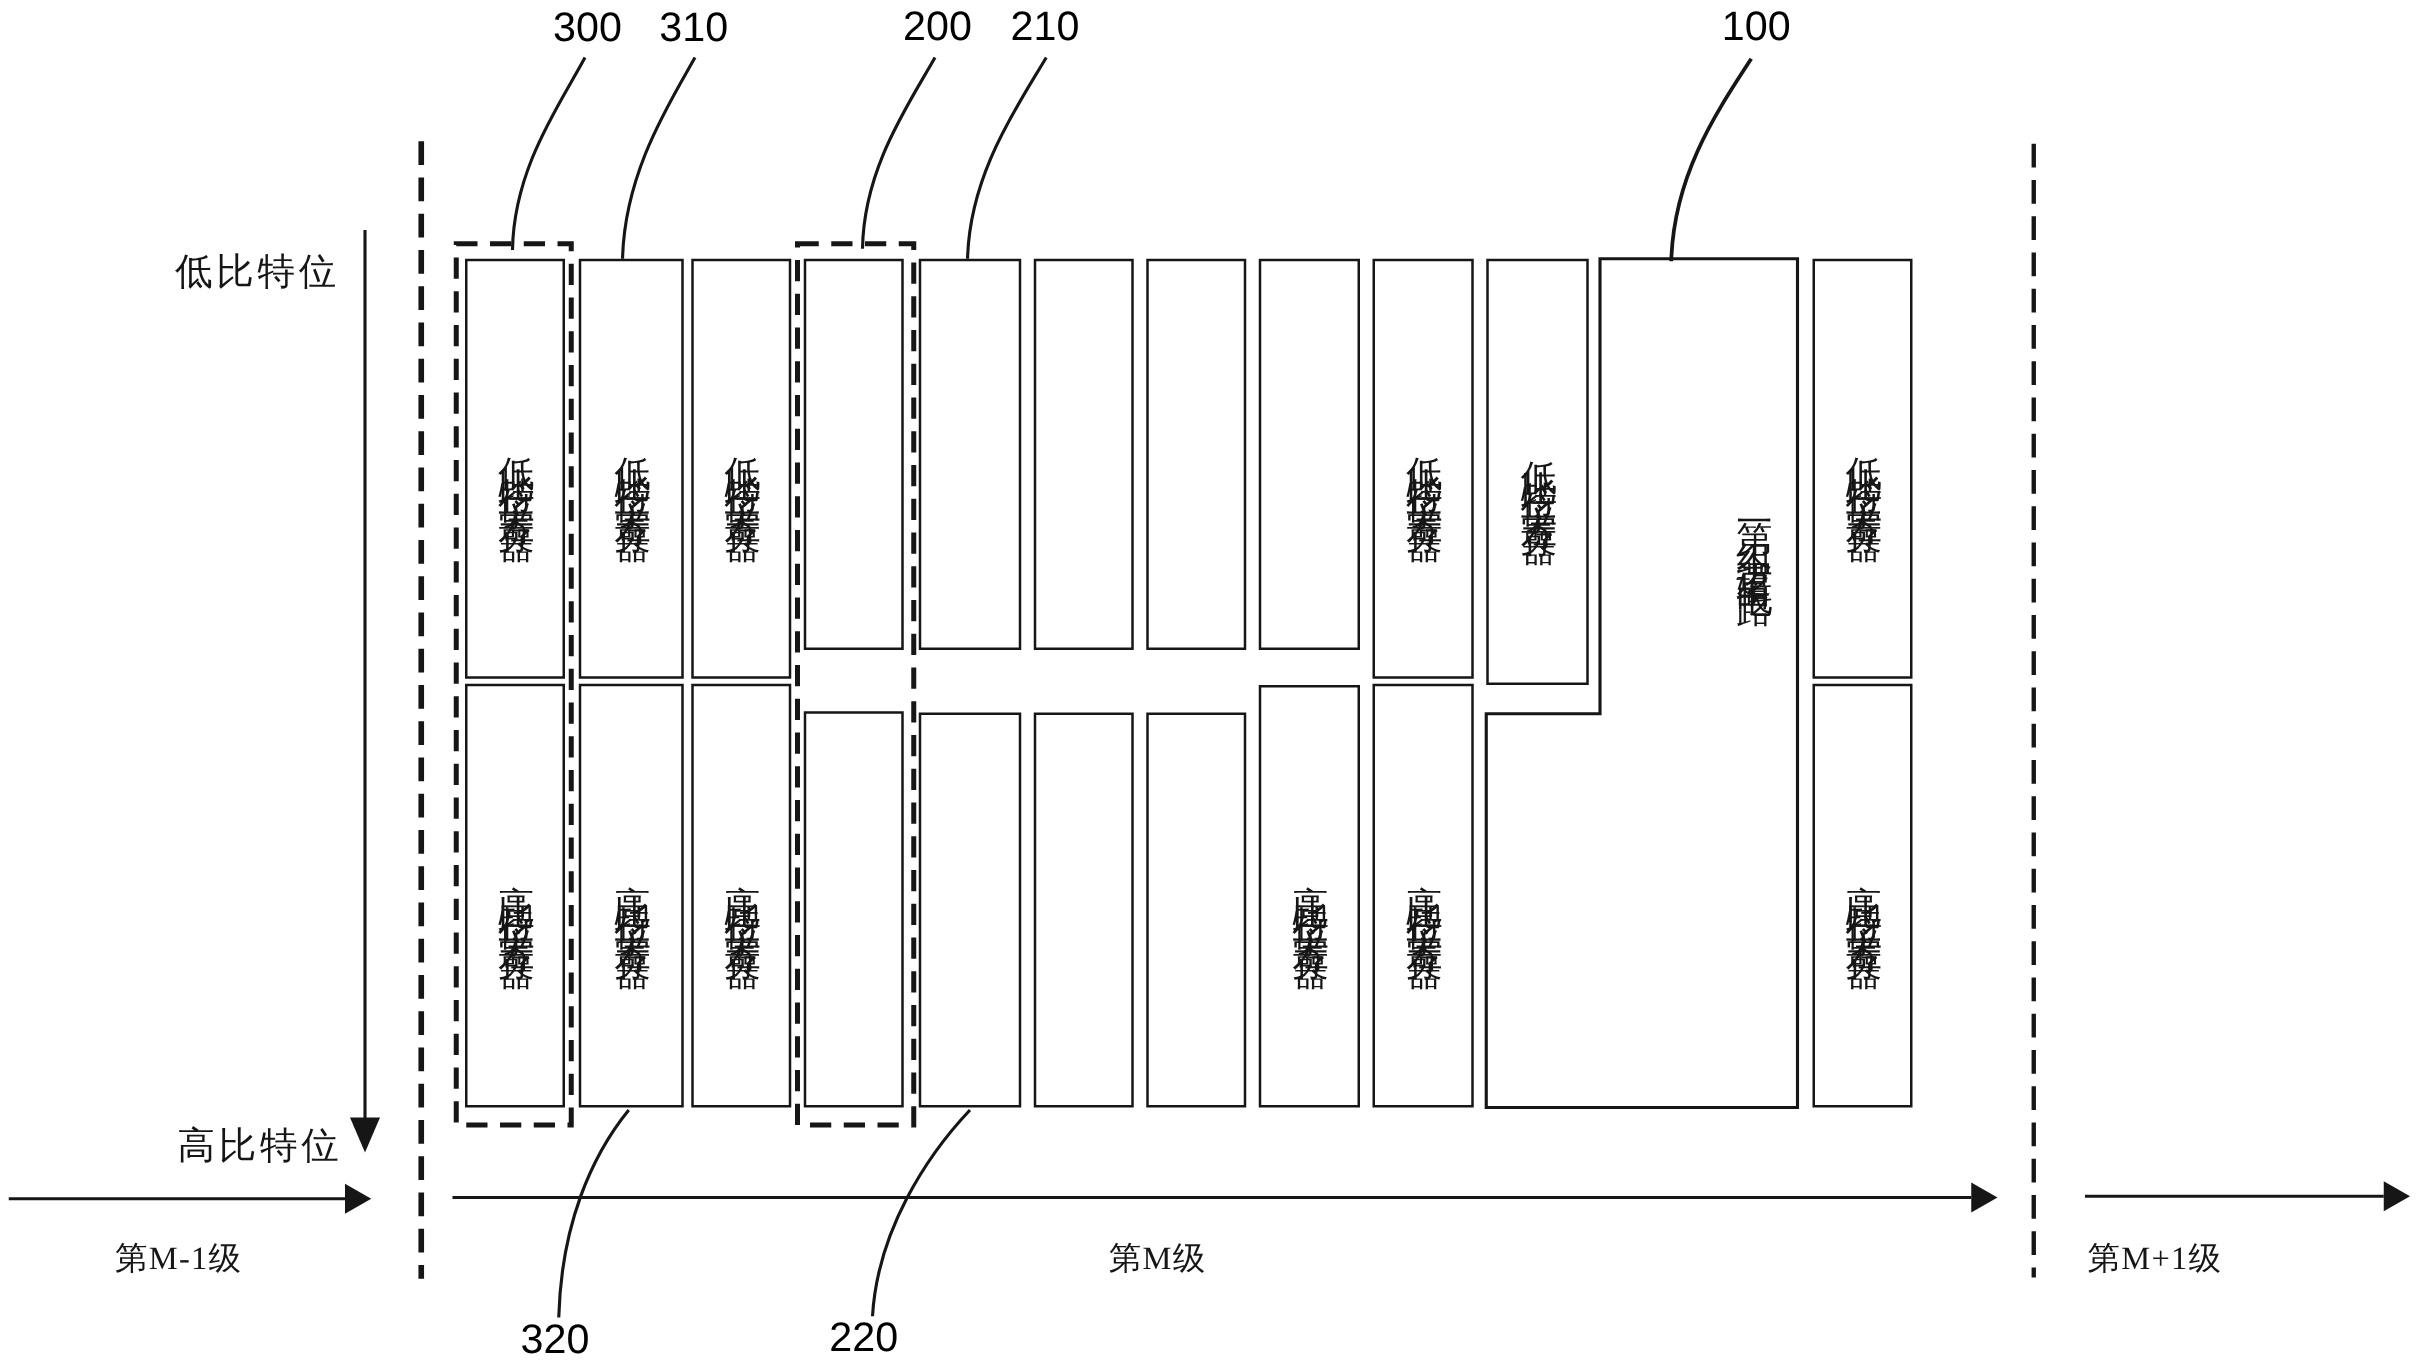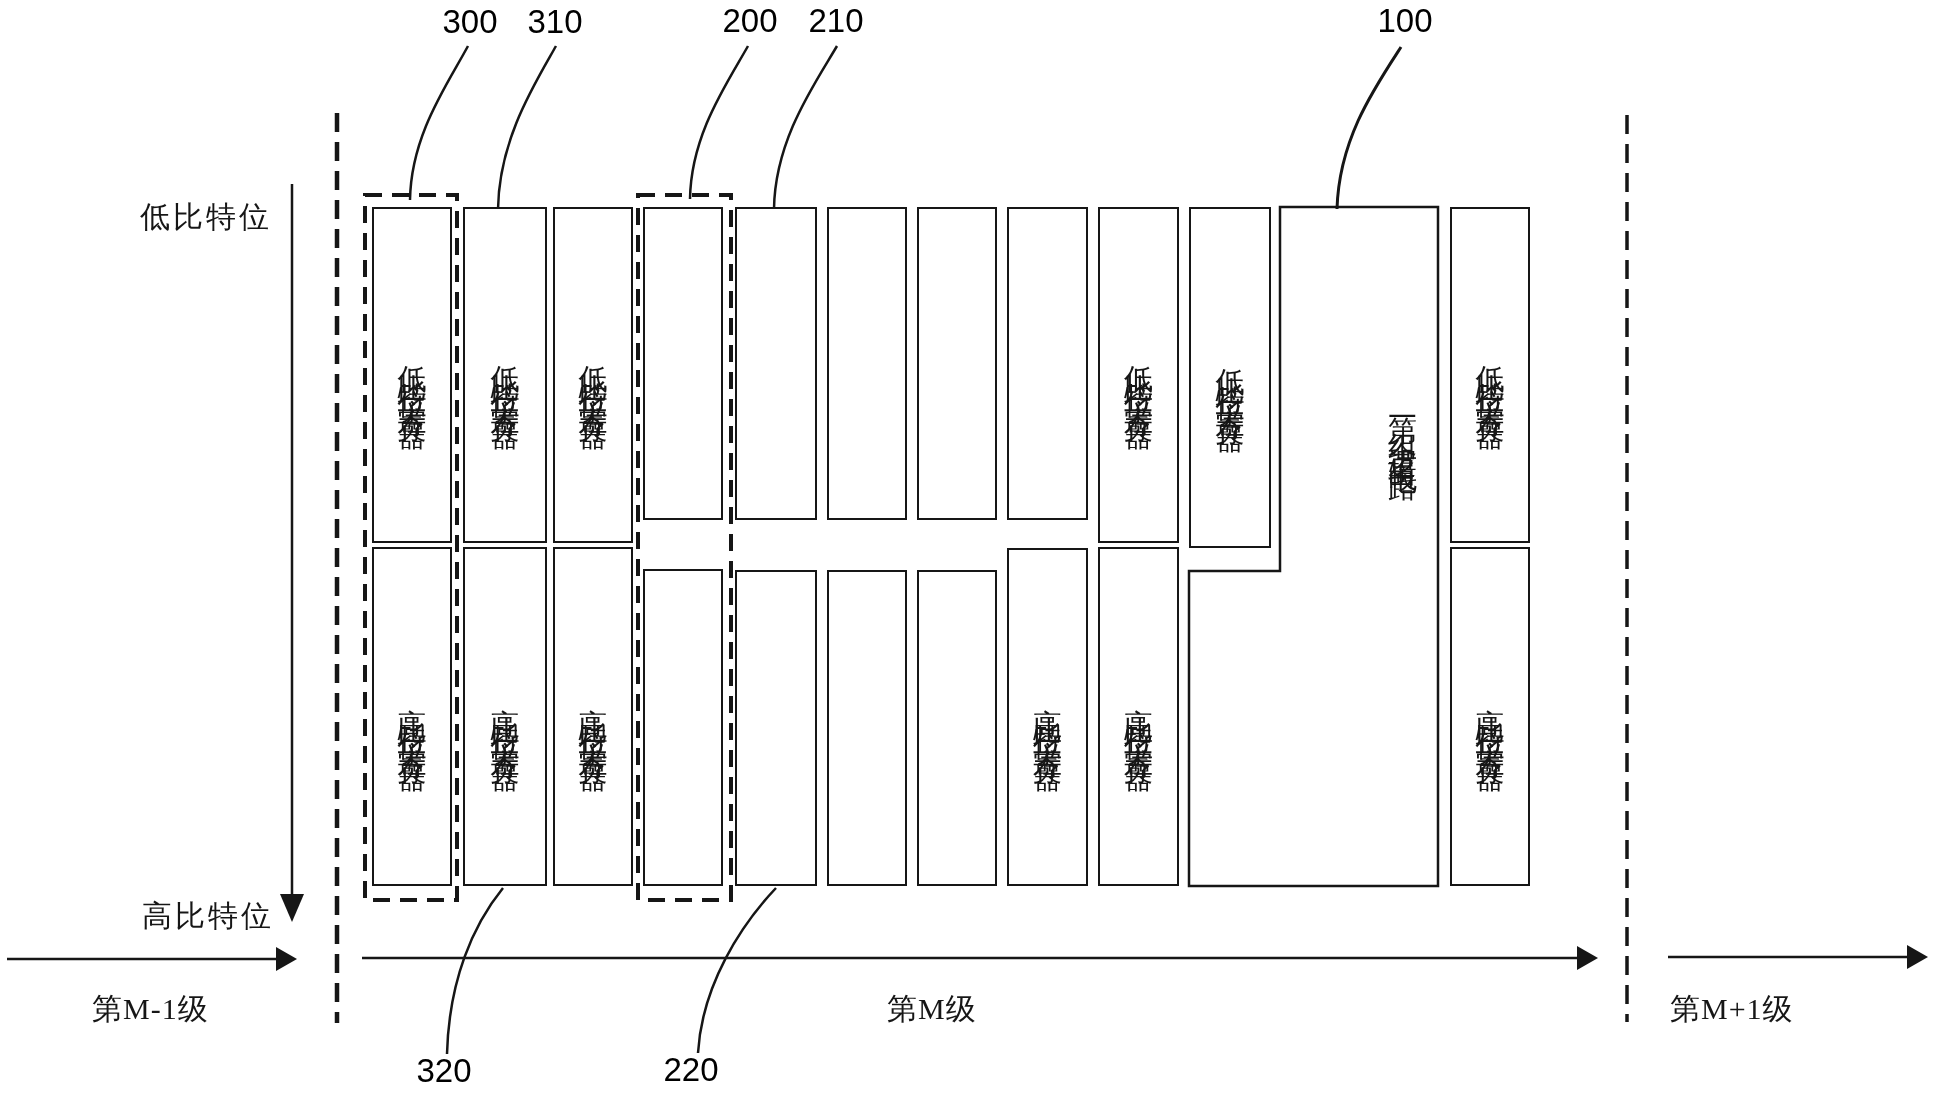--- a/index.html
+++ b/index.html
@@ -7,21 +7,21 @@
        font-family:"Liberation Serif","DejaVu Serif",serif;color:#161616;}
   .abs{position:absolute;}
   svg{position:absolute;left:0;top:0;}
   .box{position:absolute;box-sizing:border-box;border:2px solid #161616;background:#ffffff;
        display:flex;align-items:center;justify-content:center;}
   .vtext{writing-mode:vertical-rl;text-orientation:upright;font-size:29px;
          letter-spacing:8px;line-height:1;color:#161616;white-space:nowrap;}
   .ref{position:absolute;font-family:"Liberation Sans","DejaVu Sans",sans-serif;
        font-size:33px;color:#000000;width:70px;text-align:center;}
   .side-label{position:absolute;font-size:30px;letter-spacing:3px;white-space:nowrap;text-align:center;}
-  .stage{position:absolute;font-size:30px;letter-spacing:1px;white-space:nowrap;}
+  .stage{position:absolute;font-size:26px;letter-spacing:1px;white-space:nowrap;}
 </style>
 </head>
 <body>
 
 <svg width="1940" height="1095" viewBox="0 0 1940 1095">
 
   <line x1="337" y1="113" x2="337" y2="1023" stroke="#161616" stroke-width="4.5" stroke-dasharray="19 10"></line>
   <line x1="1627" y1="115" x2="1627" y2="1022" stroke="#161616" stroke-width="3.5" stroke-dasharray="19 10"></line>
 
   <rect x="365" y="195" width="92" height="705" fill="none" stroke="#161616" stroke-width="4" stroke-dasharray="17 10"></rect>

